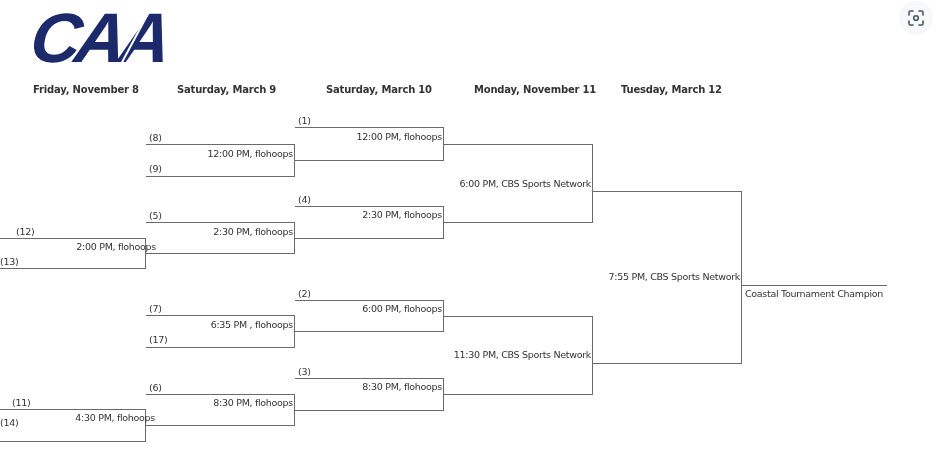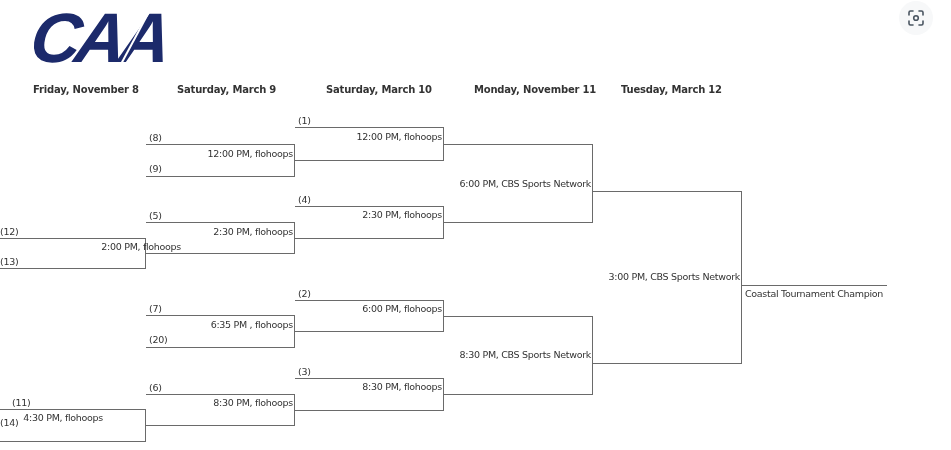--- a/index.html
+++ b/index.html
@@ -44,49 +44,49 @@
 <div class="day" style="left:177px">Saturday, March 9</div>
 <div class="day" style="left:326px">Saturday, March 10</div>
 <div class="day" style="left:474px">Monday, November 11</div>
 <div class="day" style="left:621px">Tuesday, March 12</div>
 
 <div class="bracket">
 
   <div class="line h" style="left:0;top:238px;width:146px"></div>
   <div class="line h" style="left:0;top:268px;width:146px"></div>
   <div class="line v" style="left:145px;top:238px;height:31px"></div>
-  <div class="seed" style="left:0;top:226px">(12)</div>
+  <div class="seed" style="left:16px;top:226px">(12)</div>
   <div class="seed" style="left:0;top:256px">(13)</div>
-  <div class="game" style="right:770px;top:241px">2:00 PM, flohoops</div>
+  <div class="game" style="right:795px;top:241px">2:00 PM, flohoops</div>
 
   <div class="line h" style="left:0;top:409px;width:146px"></div>
   <div class="line h" style="left:0;top:441px;width:146px"></div>
   <div class="line v" style="left:145px;top:409px;height:33px"></div>
   <div class="seed" style="left:12px;top:397px">(11)</div>
   <div class="seed" style="left:0;top:417px">(14)</div>
-  <div class="game" style="right:848px;top:412px">4:30 PM, flohoops</div>
+  <div class="game" style="right:796px;top:412px">4:30 PM, flohoops</div>
 
   <div class="line h" style="left:146px;top:144px;width:149px"></div>
   <div class="line h" style="left:146px;top:176px;width:149px"></div>
   <div class="line v" style="left:294px;top:144px;height:33px"></div>
   <div class="seed" style="left:149px;top:132px">(8)</div>
   <div class="seed" style="left:149px;top:163px">(9)</div>
   <div class="game" style="right:658px;top:148px">12:00 PM, flohoops</div>
 
   <div class="line h" style="left:146px;top:222px;width:149px"></div>
   <div class="line h" style="left:146px;top:253px;width:149px"></div>
   <div class="line v" style="left:294px;top:222px;height:32px"></div>
   <div class="seed" style="left:149px;top:210px">(5)</div>
   <div class="game" style="right:658px;top:226px">2:30 PM, flohoops</div>
 
   <div class="line h" style="left:146px;top:315px;width:149px"></div>
   <div class="line h" style="left:146px;top:347px;width:149px"></div>
   <div class="line v" style="left:294px;top:315px;height:33px"></div>
   <div class="seed" style="left:149px;top:303px">(7)</div>
-  <div class="seed" style="left:149px;top:334px">(20)</div>
+  <div class="seed" style="left:149px;top:334px">(17)</div>
   <div class="game" style="right:658px;top:319px">6:35 PM , flohoops</div>
 
   <div class="line h" style="left:146px;top:394px;width:149px"></div>
   <div class="line h" style="left:146px;top:425px;width:149px"></div>
   <div class="line v" style="left:294px;top:394px;height:32px"></div>
   <div class="seed" style="left:149px;top:382px">(6)</div>
   <div class="game" style="right:658px;top:397px">8:30 PM, flohoops</div>
 
   <div class="line h" style="left:295px;top:127px;width:149px"></div>
   <div class="line h" style="left:295px;top:160px;width:149px"></div>
@@ -113,22 +113,22 @@
   <div class="game" style="right:509px;top:381px">8:30 PM, flohoops</div>
 
   <div class="line h" style="left:444px;top:144px;width:149px"></div>
   <div class="line h" style="left:444px;top:222px;width:149px"></div>
   <div class="line v" style="left:592px;top:144px;height:79px"></div>
   <div class="game" style="right:360px;top:178px">6:00 PM, CBS Sports Network</div>
 
   <div class="line h" style="left:444px;top:316px;width:149px"></div>
   <div class="line h" style="left:444px;top:394px;width:149px"></div>
   <div class="line v" style="left:592px;top:316px;height:79px"></div>
-  <div class="game" style="right:360px;top:349px">8:30 PM, CBS Sports Network</div>
+  <div class="game" style="right:360px;top:349px">11:30 PM, CBS Sports Network</div>
 
   <div class="line h" style="left:593px;top:191px;width:149px"></div>
   <div class="line h" style="left:593px;top:363px;width:149px"></div>
   <div class="line v" style="left:741px;top:191px;height:173px"></div>
-  <div class="game" style="right:211px;top:271px">3:00 PM, CBS Sports Network</div>
+  <div class="game" style="right:211px;top:271px">7:55 PM, CBS Sports Network</div>
 
   <div class="line h" style="left:742px;top:285px;width:145px"></div>
   <div class="champ">Coastal Tournament Champion</div>
 </div>
 
 </body></html>

